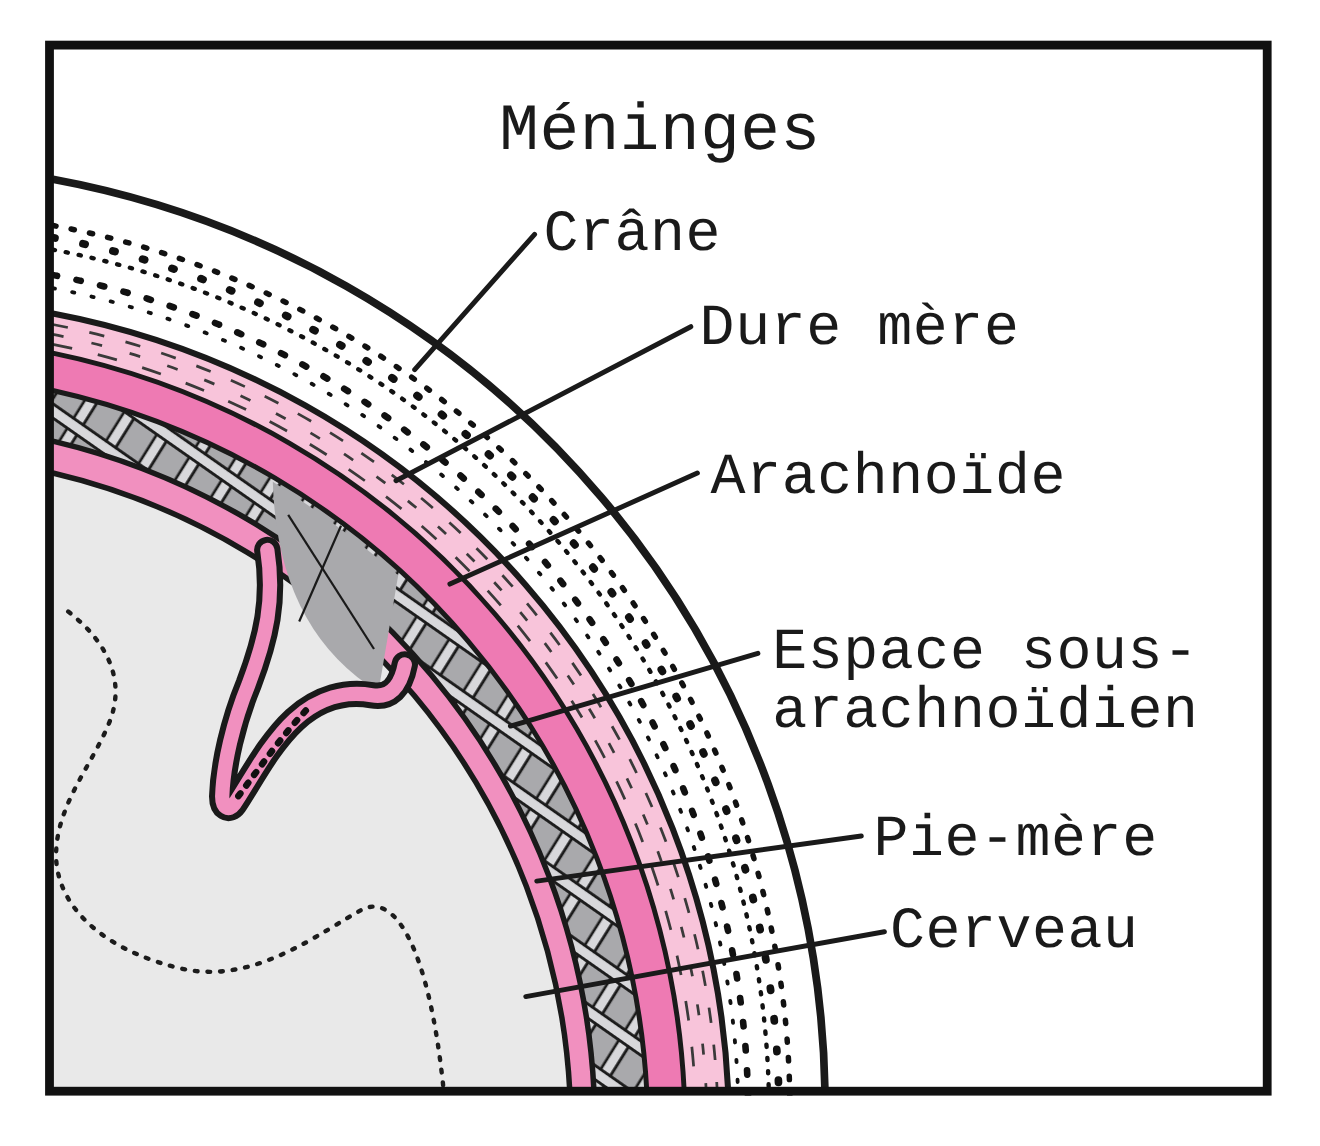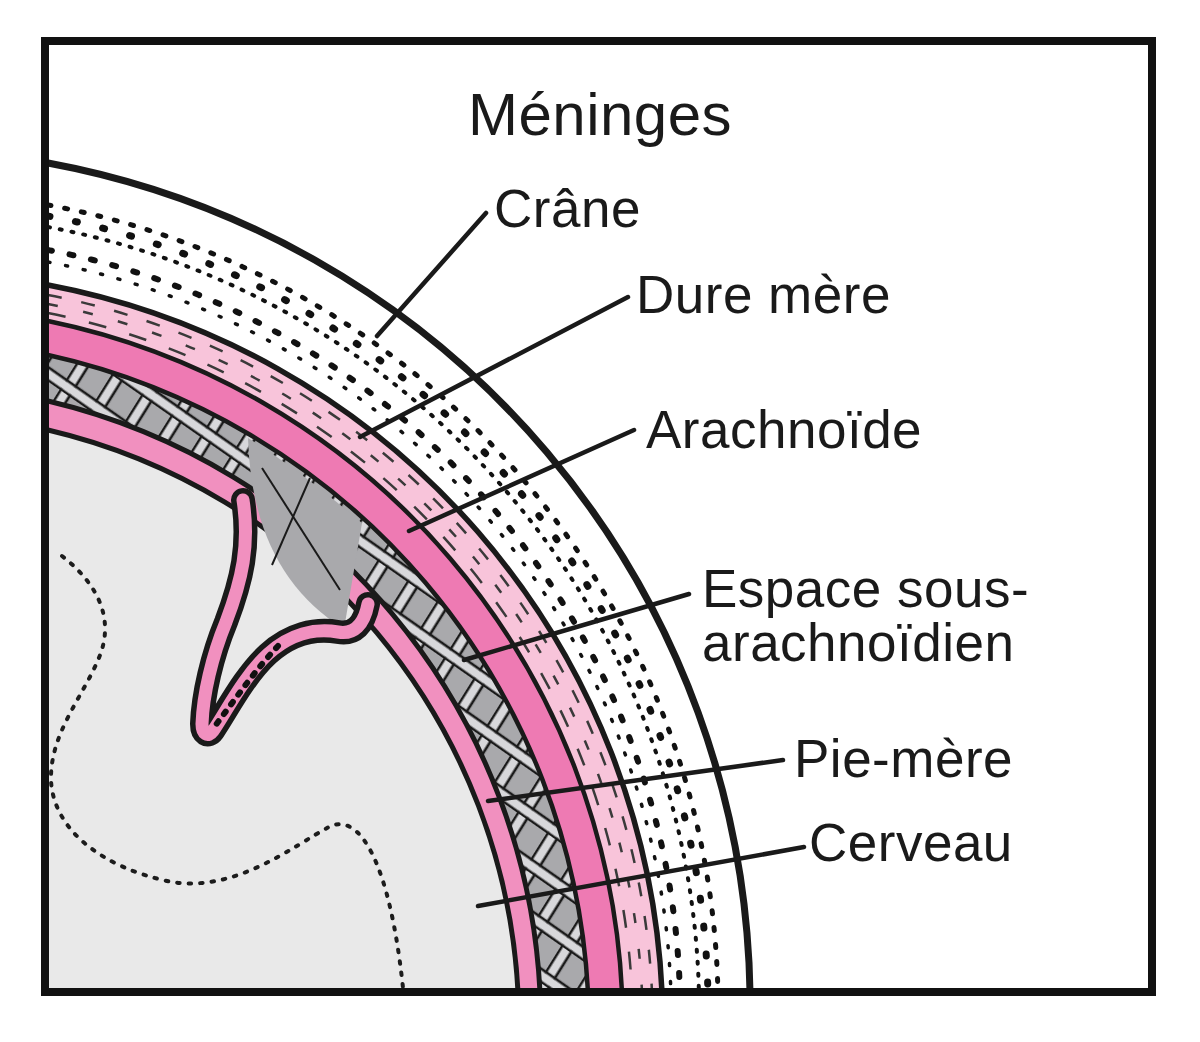--- a/index.html
+++ b/index.html
@@ -1,17 +1,17 @@
 <!DOCTYPE html>
 <html><head>
 <meta charset="utf-8">
 <style>
   html,body{margin:0;padding:0;background:#ffffff;}
   .stage{width:1200px;height:1042px;position:relative;background:#fff;overflow:hidden;
-         font-family:Liberation Sans, sans-serif;}
+         font-family:Liberation Mono, monospace;}
   svg{display:block;}
   text{fill:#1a1a1a;}
   .lbl{font-size:53px;letter-spacing:0.5px;}
   .ttl{font-size:60px;letter-spacing:0.5px;}
 </style>
 </head>
 <body>
 
 <div class="stage">
 <svg width="1200" height="1042" viewBox="0 0 1200 1042">

